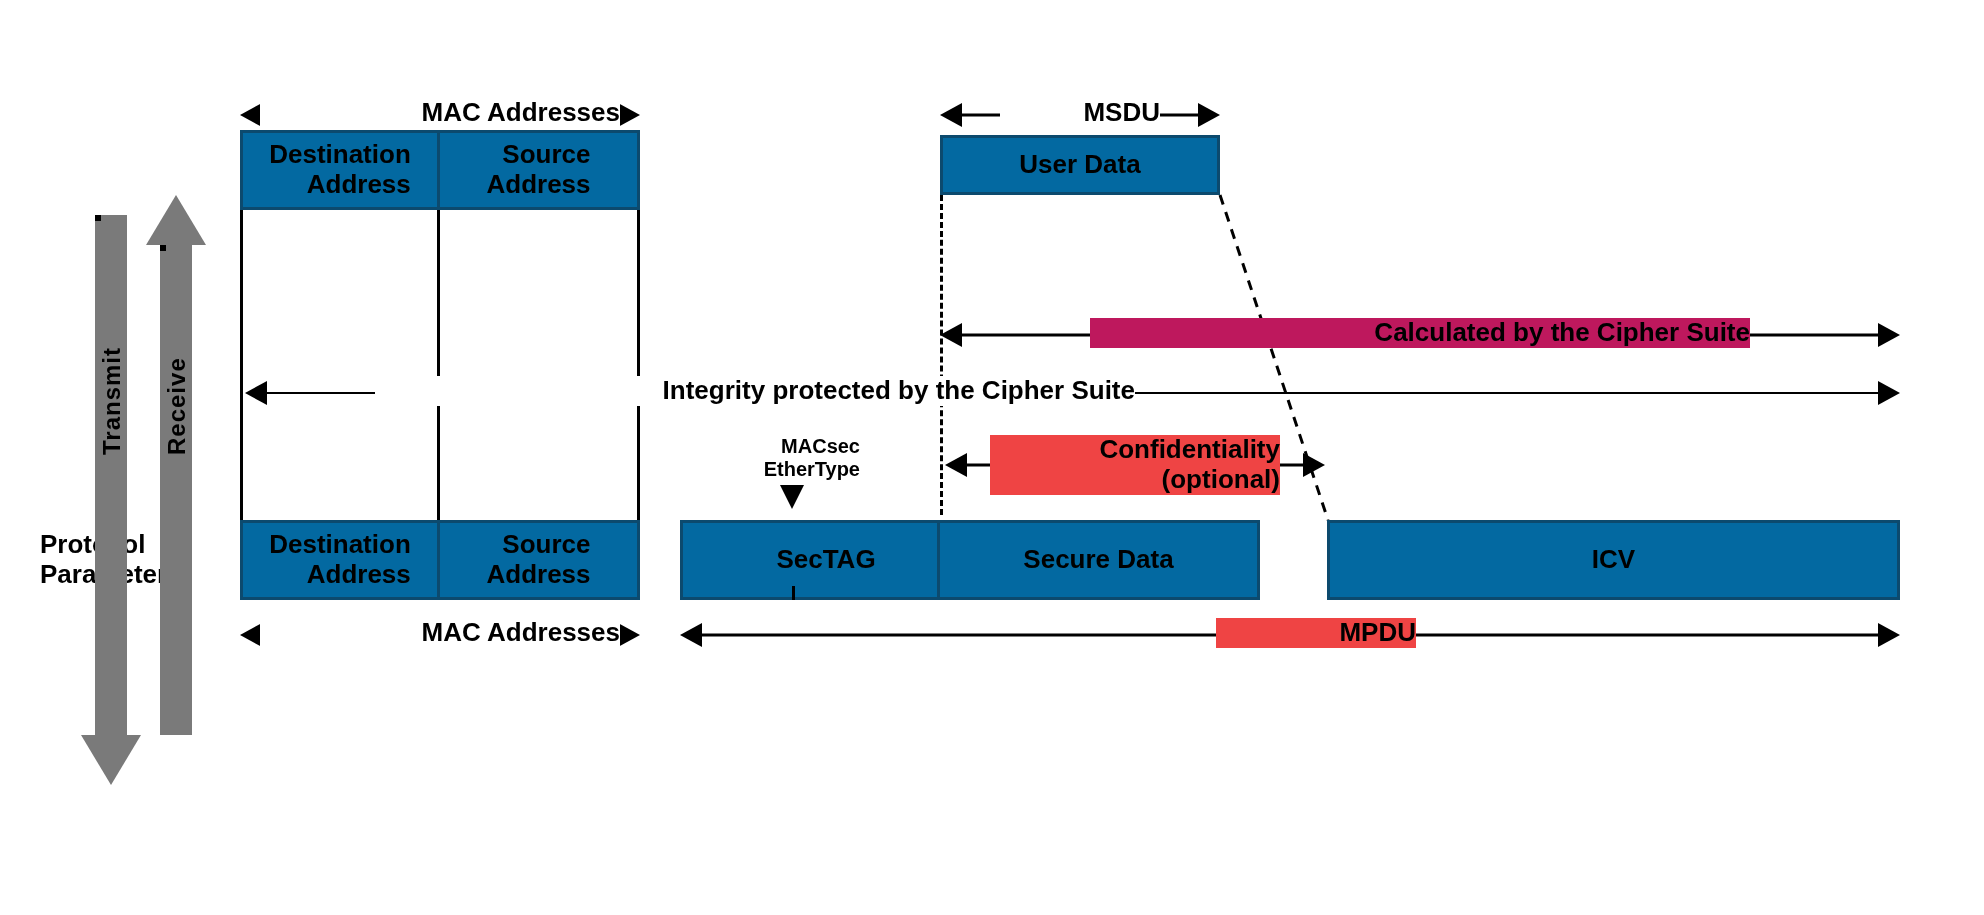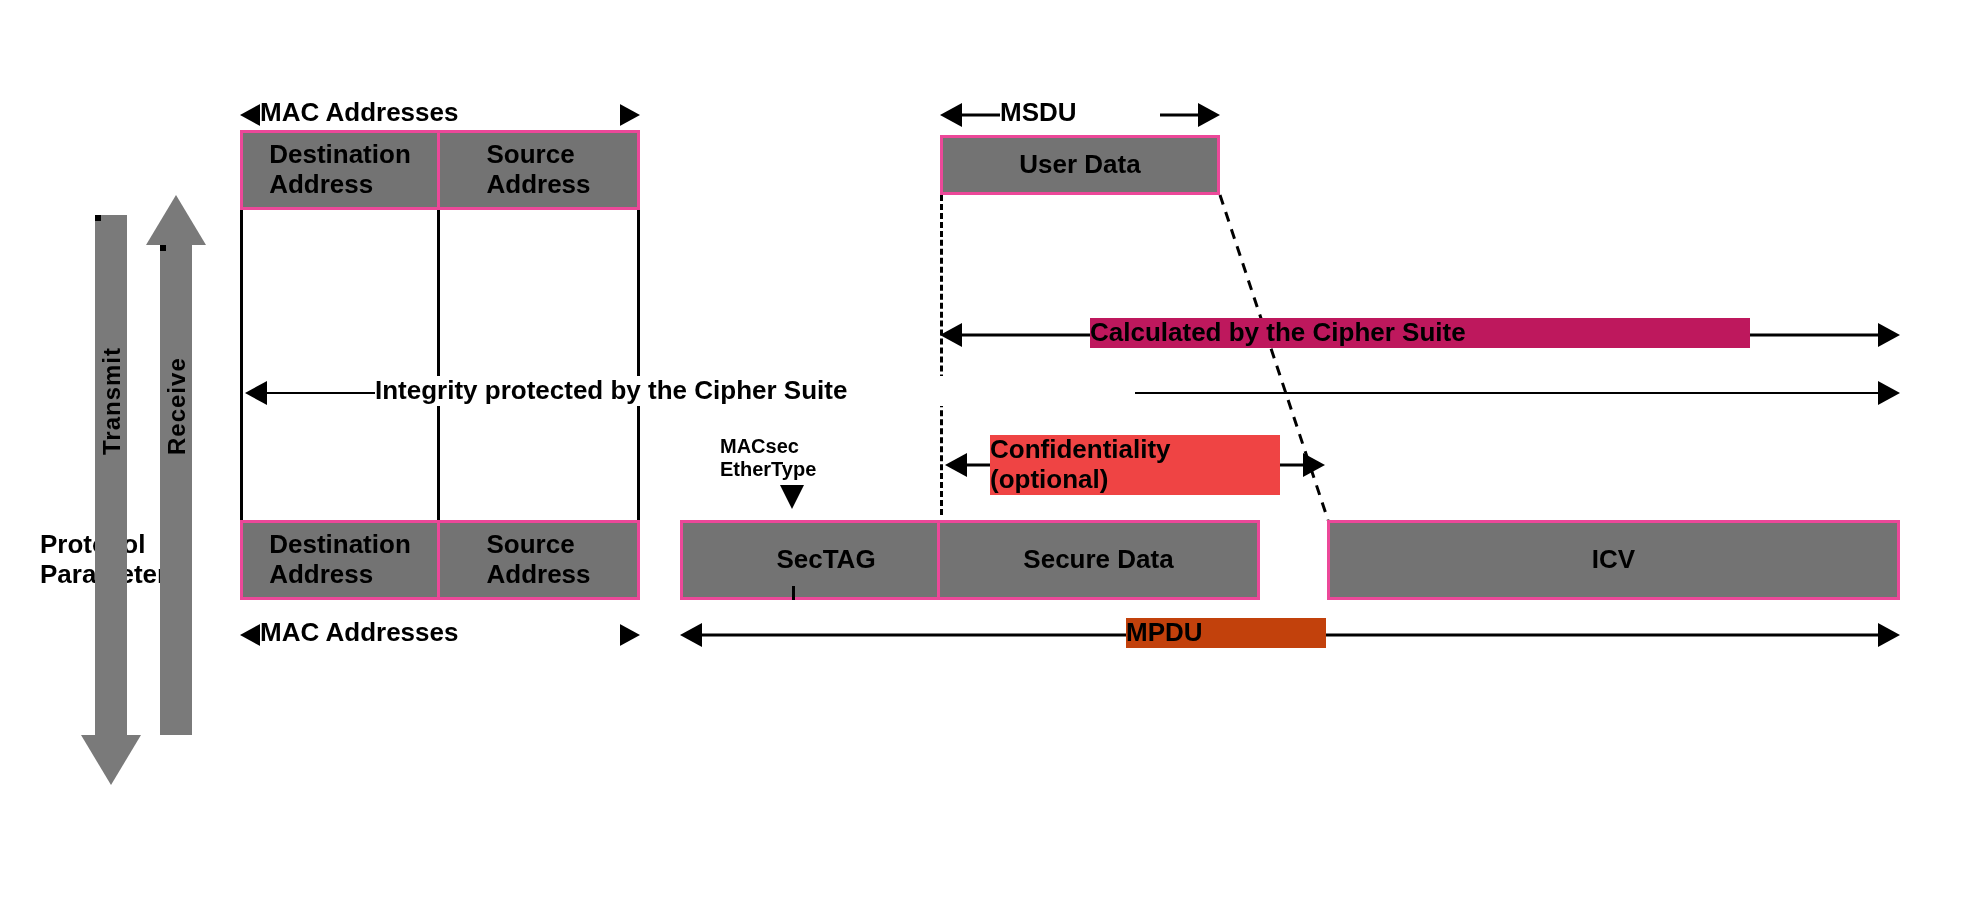--- a/index.html
+++ b/index.html
@@ -15,34 +15,34 @@
   .diagram {
     position: relative;
     width: 1900px;
     height: 820px;
   }
   .txt {
     position: absolute;
     font-size: 26px;
     font-weight: bold;
     line-height: 1.15;
-    text-align: left;
+    text-align: right;
   }
   .small { font-size: 20px; font-weight: bold; }
   .box {
     position: absolute;
-    border: 3px solid #ec4899;
+    border: 3px solid #0c4a6e;
     display: flex;
     align-items: center;
     justify-content: center;
     font-size: 26px;
     font-weight: bold;
-    text-align: left;
+    text-align: right;
     line-height: 1.15;
-    background: #737373;
+    background: #0369a1;
   }
   .vrot {
     writing-mode: vertical-rl;
     text-orientation: mixed;
     transform: rotate(180deg);
     font-size: 24px;
     font-weight: bold;
     letter-spacing: 1px;
   }
   .bigarrow {
@@ -185,15 +185,15 @@
     <div class="harrow-line" style="left:22px; right:22px;"></div>
     <div class="head-r"></div>
   </div>
   <div class="txt" style="left:220px; top:578px; width:360px; background:#fff;">MAC Addresses</div>
 
   <div class="harrow" style="left:640px; top:580px; width:1220px; height:30px;">
     <div class="head-l"></div>
     <div class="harrow-line" style="left:22px; right:22px;"></div>
     <div class="head-r"></div>
   </div>
-  <div class="txt" style="left:1086px; top:578px; width:200px; background:#c2410c;">MPDU</div>
+  <div class="txt" style="left:1176px; top:578px; width:200px; background:#ef4444;">MPDU</div>
 
 </div>
 
 </body></html>

